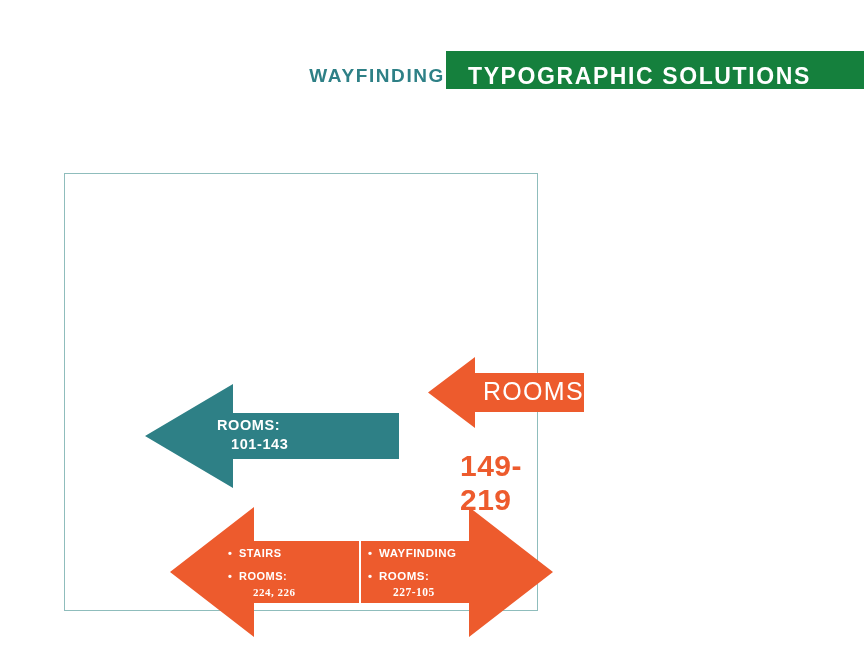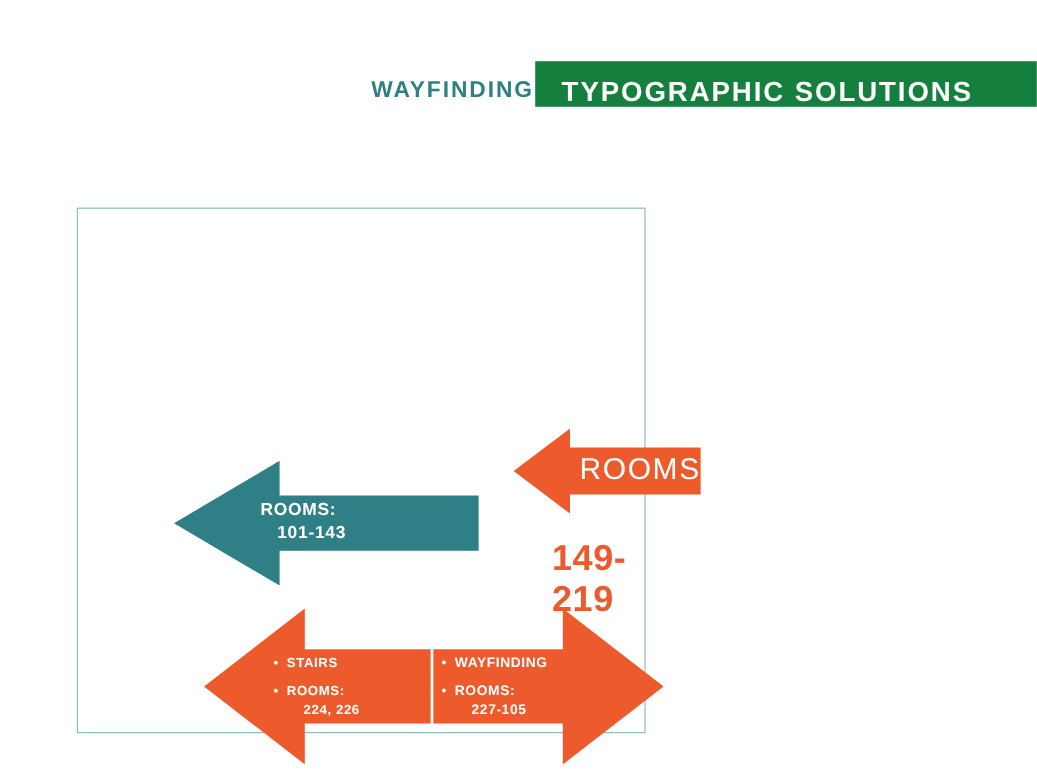--- a/index.html
+++ b/index.html
@@ -122,21 +122,21 @@
   #label-restrooms { left: 7px; top: 38px; font-size: 11.5px; line-height: 16px; letter-spacing: 0.5px; }
 
   .bullet-list { list-style: none; margin: 0; padding: 0; }
   .bullet-list li { position: relative; padding-left: 11px; white-space: nowrap; }
   .bullet-list li::before {
     content: "\2022";
     position: absolute;
     left: 0;
     top: 0;
   }
-  .bullet-list li .sub { display: block; padding-left: 14px; }
+  .bullet-list li .sub { display: block; padding-left: 14px; font-family: Liberation Serif, serif; }
   .spaced li + li { margin-top: 7px; }
 </style>
 </head>
 <body>
 
 <div id="header">
   <div id="header-eyebrow">WAYFINDING</div>
   <div id="header-band">
     <div id="header-title">TYPOGRAPHIC SOLUTIONS</div>
   </div>

